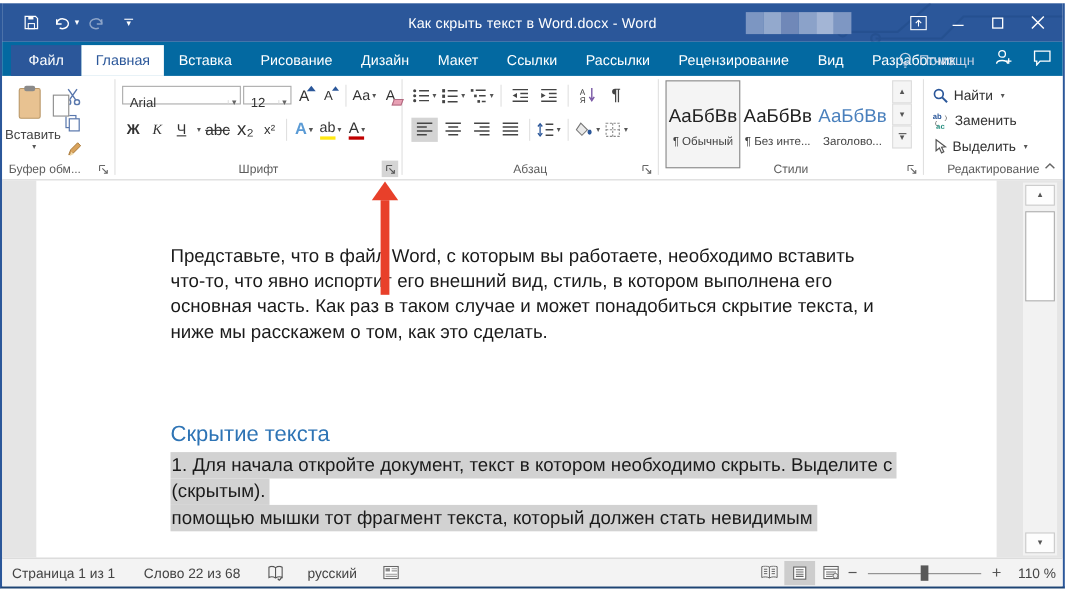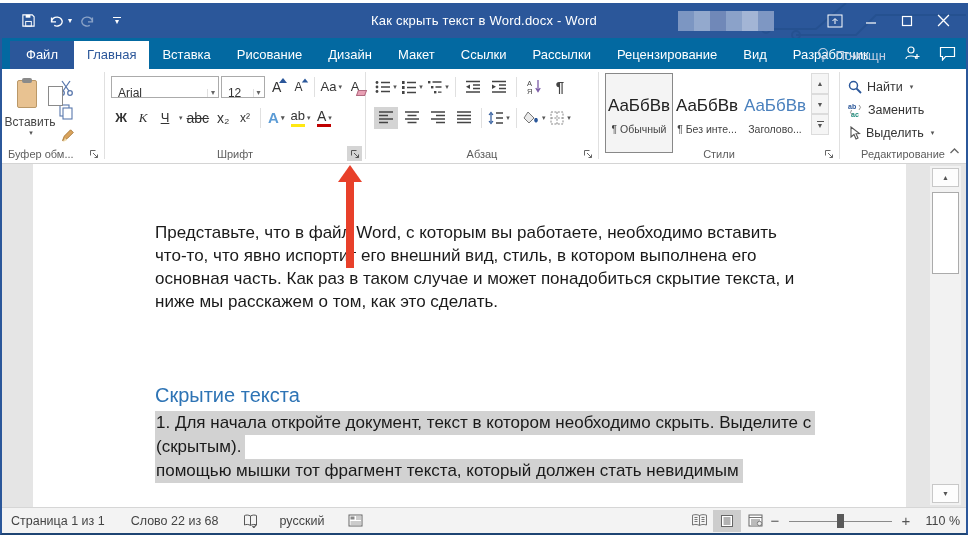--- a/index.html
+++ b/index.html
@@ -61,21 +61,21 @@
     background:#8a8a8a; border-radius:2px; }
   .clipboard-ic .page { position:absolute; right:0; top:8px; width:15px; height:20px;
     background:#fff; border:1px solid #8a8a8a; }
   .paste-lbl { margin-top:5px; font-size:12px; }
   .clip-col { display:flex; flex-direction:column; gap:6px; padding-top:7px; }
   .clip-col .sm { width:22px; height:18px; display:flex; align-items:center; }
 
   
   .g-font { width:260px; }
   .frow { display:flex; align-items:center; margin:2px 0 0 6px; height:25px; gap:2px; }
-  .combo { height:22px; border:1px solid #ababab; background:#fff; display:flex; align-items:center;
+  .combo { height:17px; border:1px solid #ababab; background:#fff; display:flex; align-items:center;
     padding:12px 3px 0 6px; font-size:12px; color:#333; }
   .combo .cv { flex:1; }
   .combo .ca { font-size:8px; color:#666; border-left:1px solid #e0e0e0; padding-left:3px; height:100%;
     display:flex; align-items:center; }
   .fbtn { min-width:20px; height:22px; display:flex; align-items:center; justify-content:center;
     font-size:13px; color:#333; padding:0 2px; position:relative; }
   .vline { width:1px; height:20px; background:#e0e0e0; margin:0 3px; }
   .gA { font-size:14px; }
   .tri-u, .tri-d { position:absolute; right:0; top:2px; width:0; height:0;
     border-left:4px solid transparent; border-right:4px solid transparent; }
@@ -331,21 +331,21 @@
             <span>А</span>
             <span class="eraser"></span>
           </span>
       </div>
       <div class="frow" style="margin-top:6px">
         <span class="fbtn" style="font-weight:bold">Ж</span>
         <span class="fbtn" style="font-style:italic; font-family:'Liberation Serif',serif">К</span>
         <span class="fbtn" style="text-decoration:underline">Ч</span>
         <span class="mini-drop">▾</span>
         <span class="fbtn" style="text-decoration:line-through; font-size:14px">abc</span>
-        <span class="fbtn" style="font-size:14px">x₂</span>
+        <span class="fbtn" style="font-size:17px">x₂</span>
         <span class="fbtn" style="font-size:12px">x²</span>
         <span class="vline"></span>
         <span class="fbtn" style="color:#5b9bd5; font-weight:bold; font-size:15px">
             <span>А</span>
             <span class="mini-drop">▾</span>
           </span>
         <span class="fbtn">
             <span style="position:relative; top:-2px">ab</span>
             <span class="ubar yellow"></span>
             <span class="mini-drop">▾</span>

